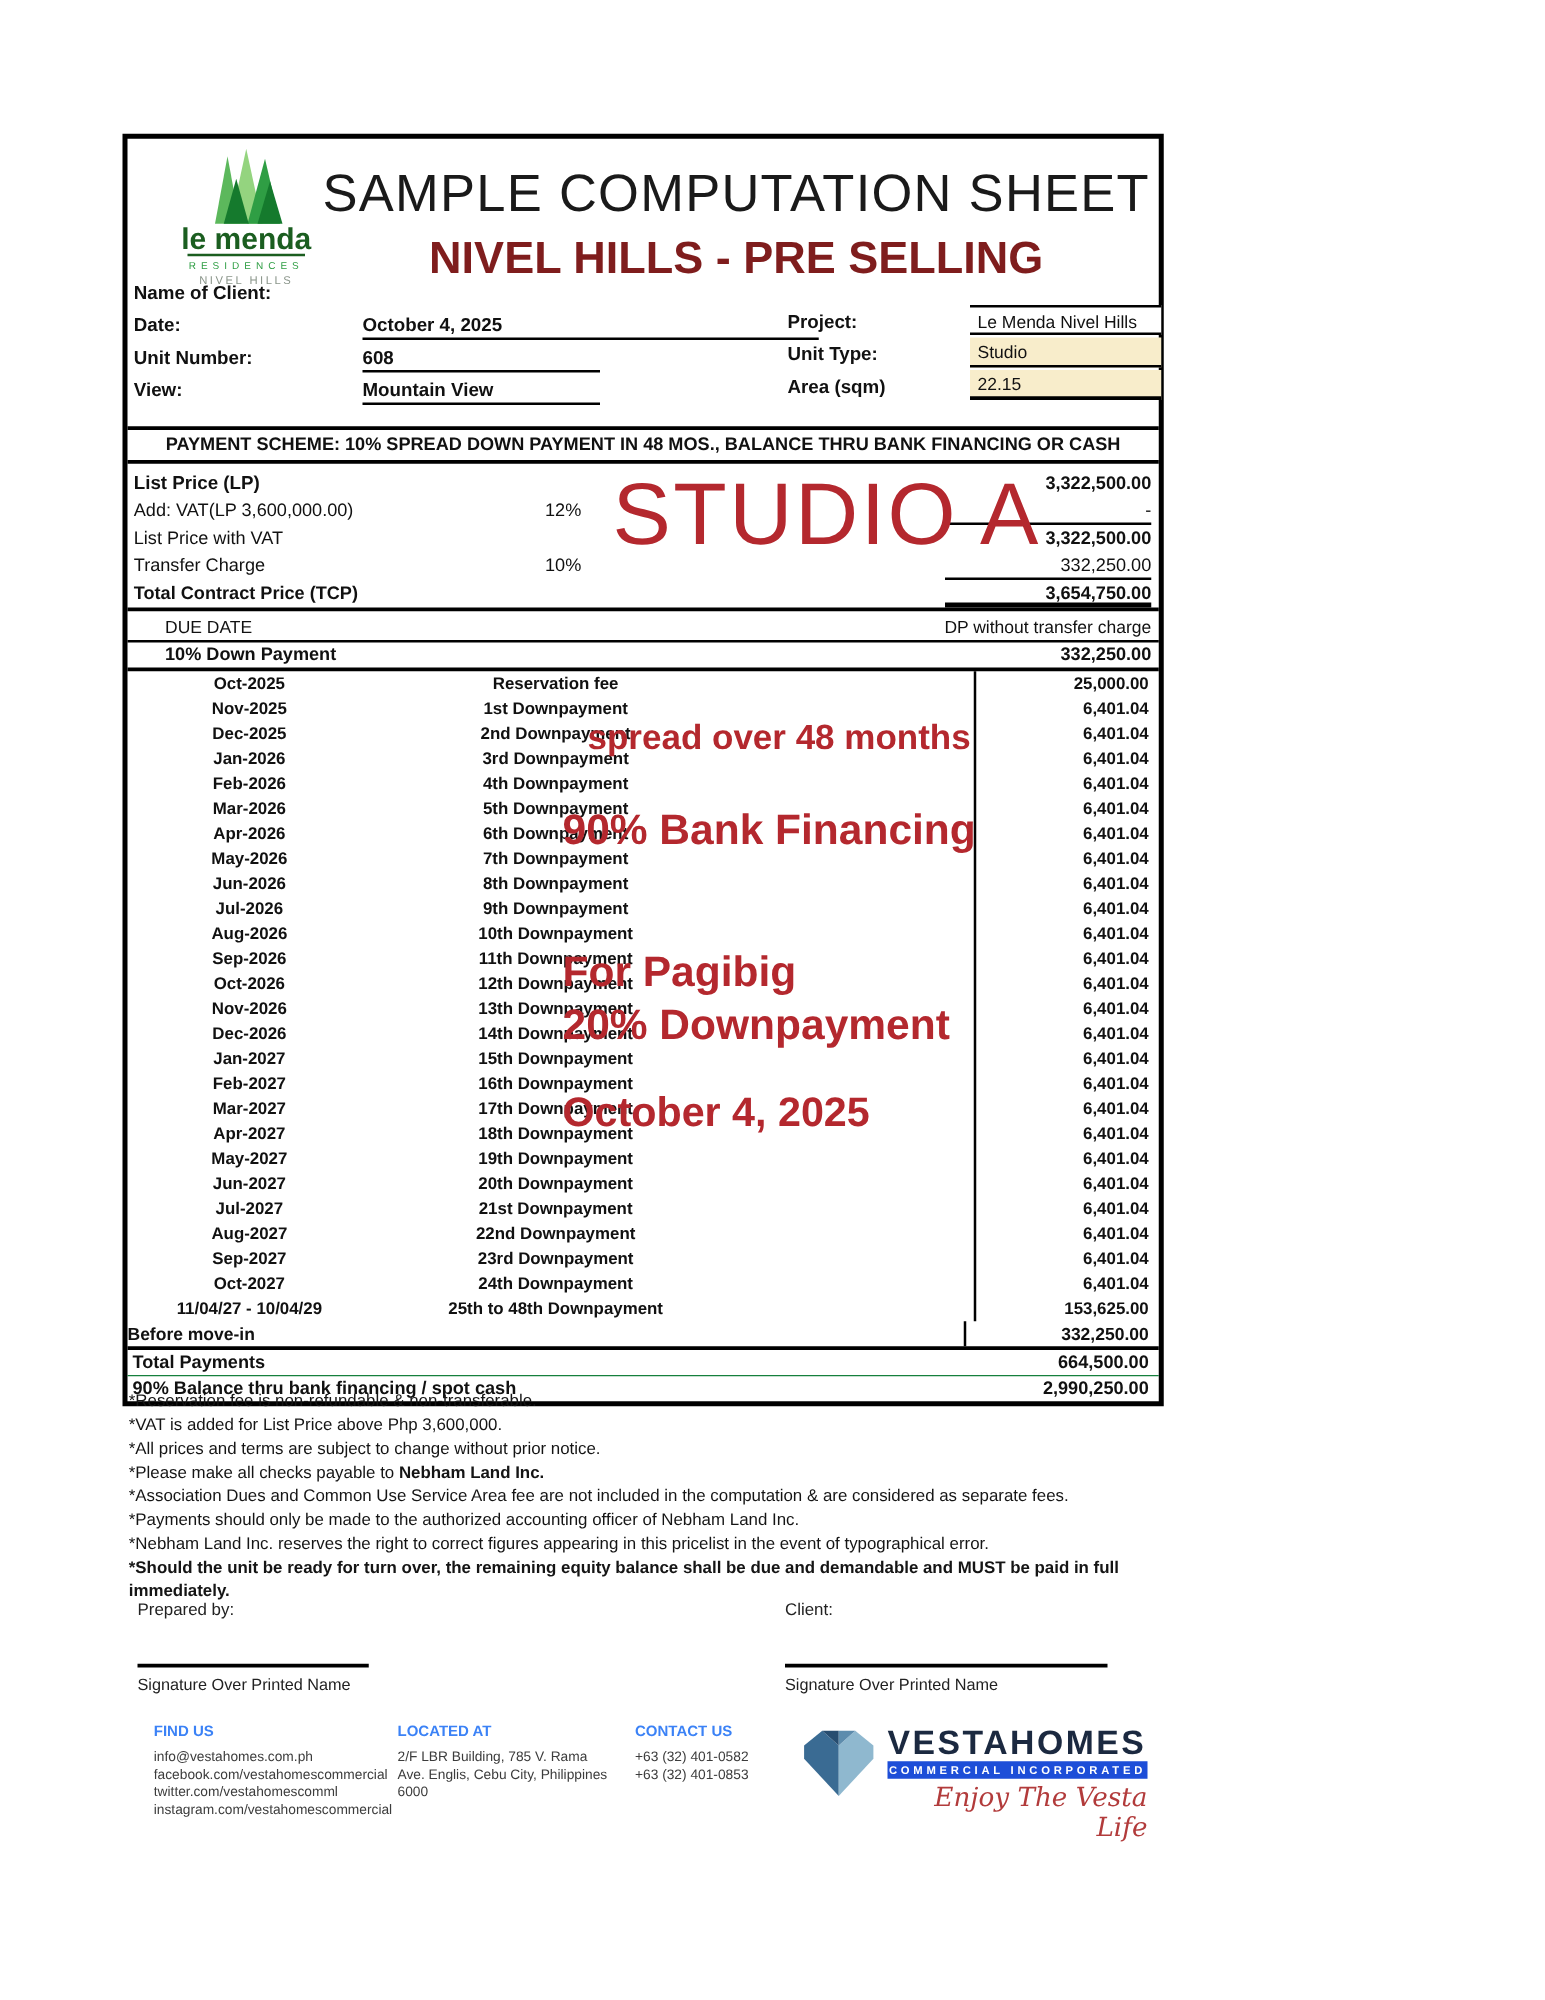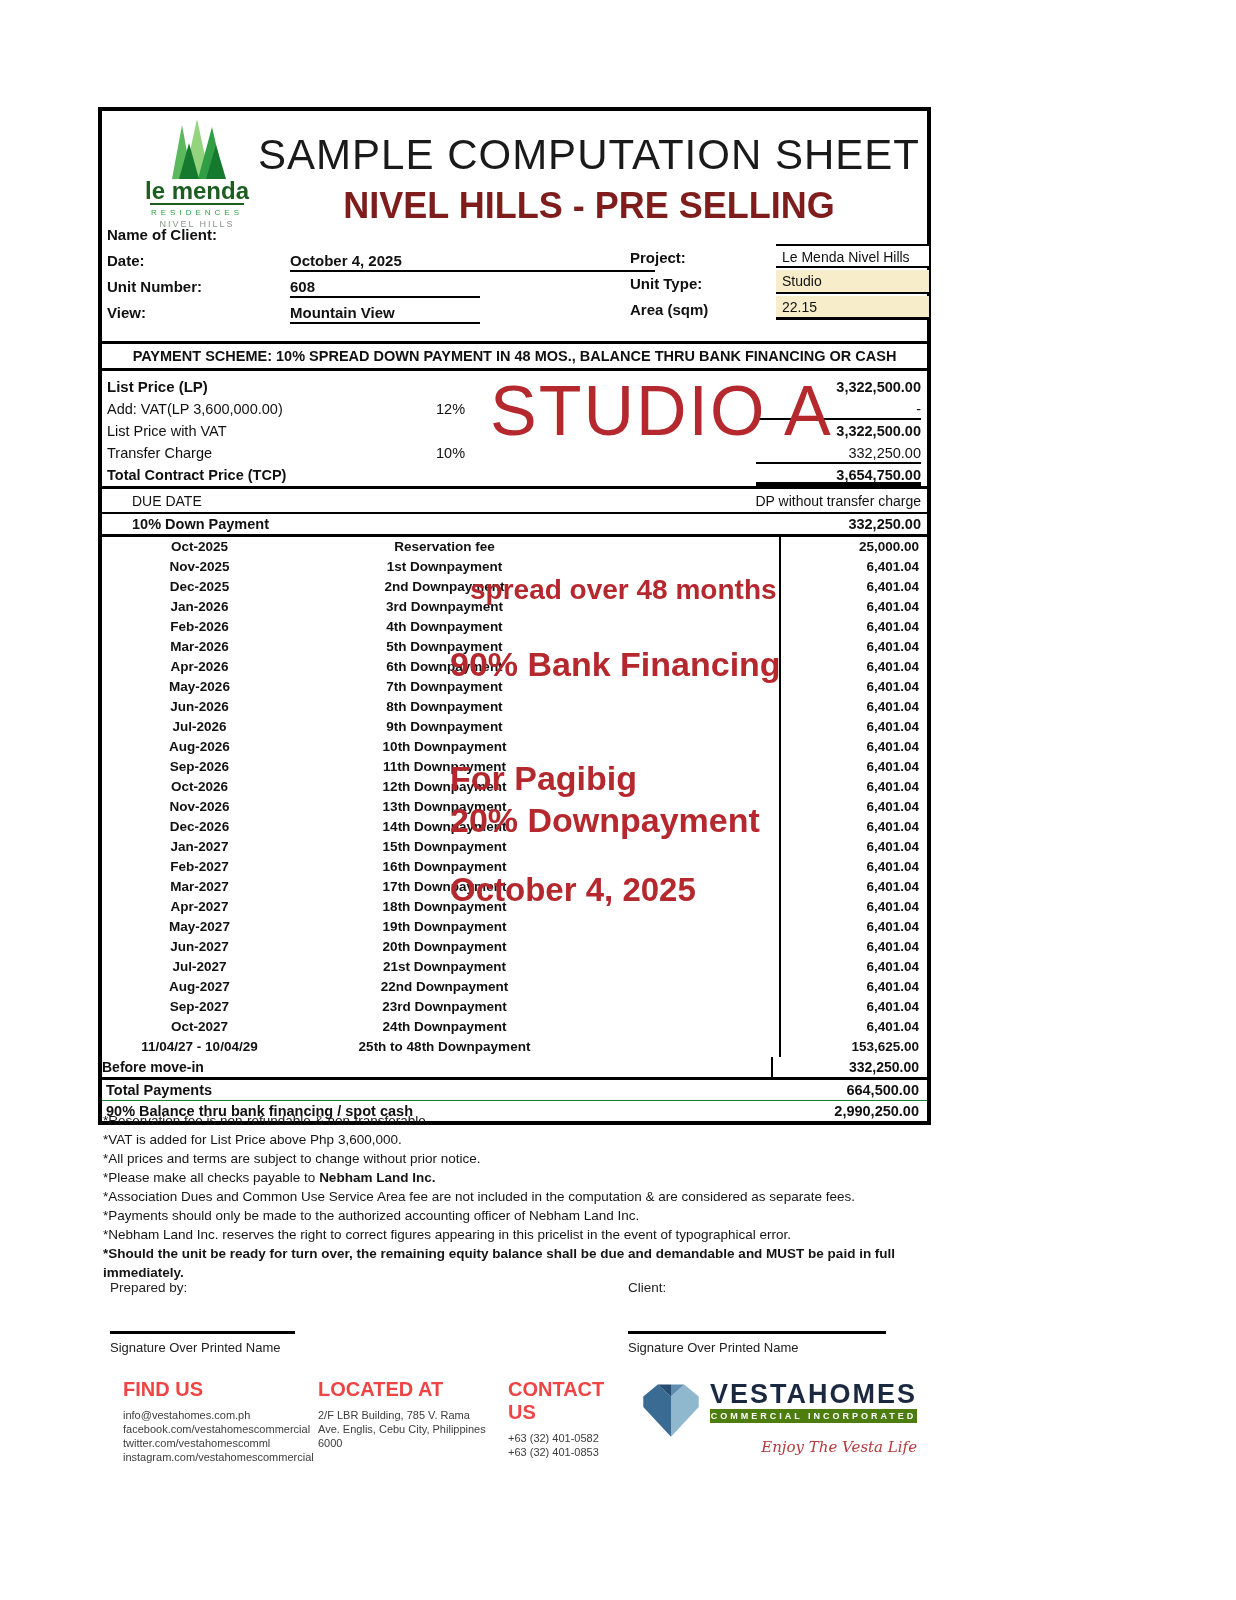--- a/index.html
+++ b/index.html
@@ -82,34 +82,34 @@
   
   .sig { position:absolute; width:300px; }
   .sig-label { font-size:13.5px; color:#222; }
   .sig-line { margin-top:36px; border-bottom:3px solid #000; width:100%; }
   .sig-caption { font-size:13px; margin-top:6px; color:#222; }
   .sig.left { left:110px; top:1280px; width:185px; }
   .sig.right { left:628px; top:1280px; width:258px; }
 
   
   .fcol { position:absolute; top:1378px; }
-  .fcol h4 { font-size:20px; font-weight:700; color:#ef4444; margin-bottom:7px; }
+  .fcol h4 { font-size:12px; font-weight:700; color:#3b82f6; margin-bottom:7px; }
   .fcol .fline { font-size:11px; color:#3c3c3c; line-height:14px; }
   .fcol.c1 { left:123px; width:180px; }
   .fcol.c2 { left:318px; width:180px; }
   .fcol.c3 { left:508px; width:120px; }
   .brandblock { position:absolute; left:638px; top:1380px; width:280px; }
   .brandrow { display:flex; align-items:flex-start; }
   .hearticon { width:66px; height:64px; flex:0 0 66px; }
   .brandtext { margin-left:6px; }
   .brandname { font-size:27px; font-weight:700; color:#1b2940; letter-spacing:2px; line-height:28px; }
-  .brandbanner { background:#4d7c0f; color:#fff; font-size:9px; font-weight:700; letter-spacing:3px;
+  .brandbanner { background:#1d4ed8; color:#fff; font-size:9px; font-weight:700; letter-spacing:3px;
                  text-align:center; padding:2px 0; margin-top:1px; }
   .brandtag { font-family:"DejaVu Serif", serif; font-style:italic; color:#b23b3b;
-              font-size:15px; text-align:right; margin-top:15px; }
+              font-size:21px; text-align:right; margin-top:3px; }
 </style>
 </head>
 <body>
 
 <div class="page">
 
   <div class="frame">
 
     <div class="hdr">
       <svg class="logo" viewBox="0 0 130 118">

